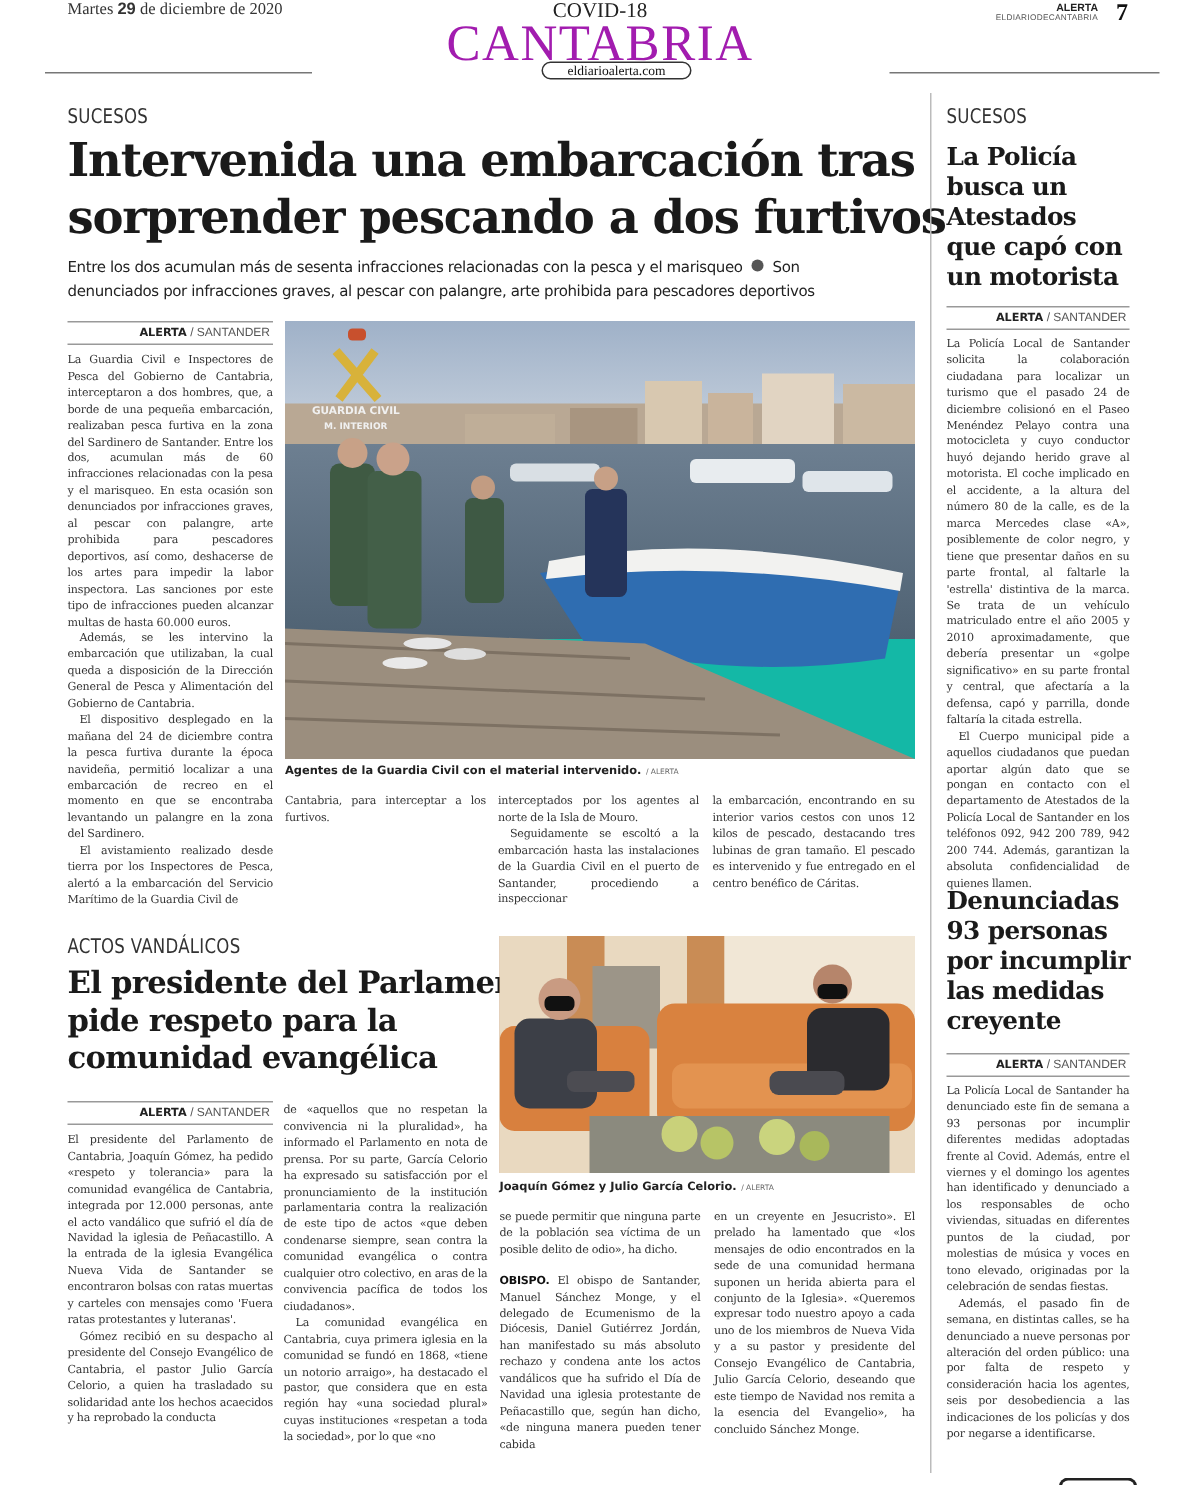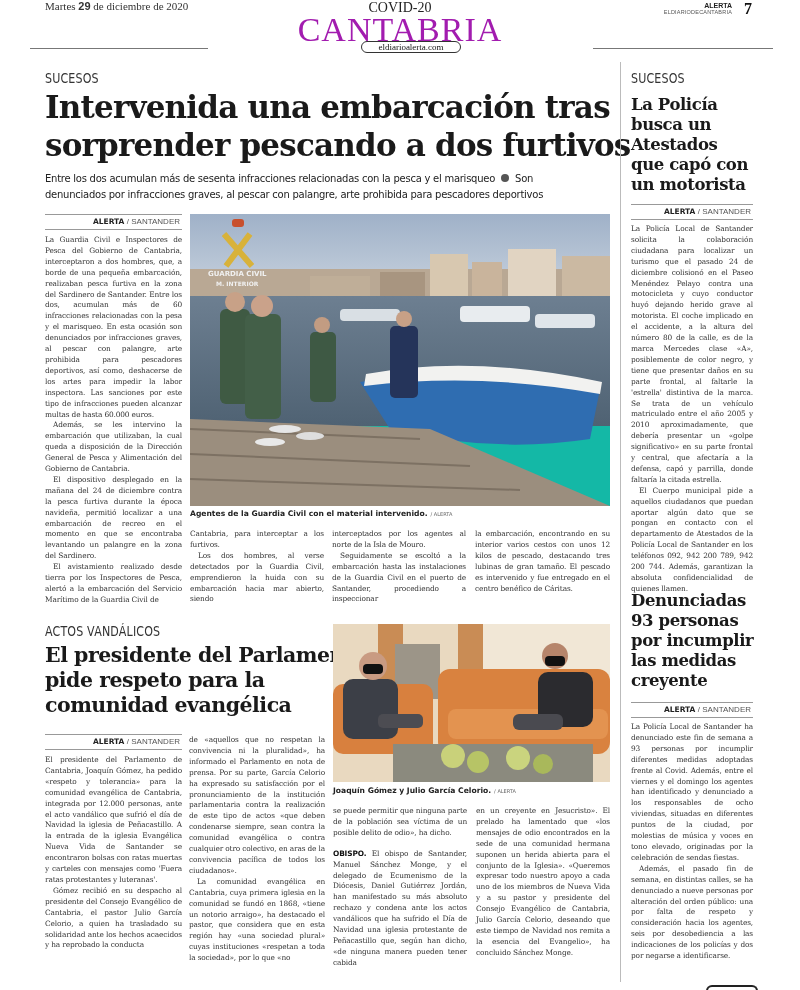--- a/index.html
+++ b/index.html
@@ -45,21 +45,21 @@
   
   .photo1 { left: 190px; top: 214px; width: 420px; height: 292px; overflow: hidden; background: #14b8a6; }
   .photo2 { left: 333px; top: 624px; width: 277px; height: 158px; overflow: hidden; background: #c7a27a; }
 
   .scroll-hint { left: 706px; top: 985px; width: 52px; height: 8px; border: 2px solid #222; border-bottom: none; border-radius: 6px 6px 0 0; }
 </style>
 </head>
 <body>
 
 <div class="abs date"><span>Martes </span><b>29</b><span> de diciembre de 2020</span></div>
-<div class="abs section-top">COVID-20</div>
+<div class="abs section-top">COVID-18</div>
 <div class="abs brand">CANTABRIA</div>
 <div class="abs rule-left"></div>
 <div class="abs rule-right"></div>
 <div class="abs url-pill">eldiarioalerta.com</div>
 <div class="abs pub">
   <div class="p1">ALERTA</div>
   <div class="p2">ELDIARIODECANTABRIA</div>
 </div>
 <div class="abs pagenum">7</div>
 
@@ -141,21 +141,20 @@
     <text x="18" y="62" font-family="DejaVu Sans, sans-serif" font-size="7" font-weight="bold" fill="#f0f0f0">GUARDIA CIVIL</text>
     <text x="26" y="72" font-family="DejaVu Sans, sans-serif" font-size="6" font-weight="bold" fill="#f0f0f0">M. INTERIOR</text>
   </svg>
 </div>
 <div class="abs caption" style="left:190px; top:509px;">
   <span>Agentes de la Guardia Civil con el material intervenido.</span><span class="credit">/ ALERTA</span>
 </div>
 
 <div class="abs col" style="left:190px; top:529px; width:134px;">
   <p>Cantabria, para interceptar a los furtivos.</p>
-  <p>Los dos hombres, al verse detectados por la Guardia Civil, emprendieron la huida con su embarcación hacia mar abierto, siendo</p>
 </div>
 <div class="abs col" style="left:332px; top:529px; width:134px;">
   <p>interceptados por los agentes al norte de la Isla de Mouro.</p>
   <p>Seguidamente se escoltó a la embarcación hasta las instalaciones de la Guardia Civil en el puerto de Santander, procediendo a inspeccionar</p>
 </div>
 <div class="abs col" style="left:475px; top:529px; width:135px;">
   <p>la embarcación, encontrando en su interior varios cestos con unos 12 kilos de pescado, destacando tres lubinas de gran tamaño. El pescado es intervenido y fue entregado en el centro benéfico de Cáritas.</p>
 </div>
 
 <div class="abs vrule" style="left:620px; top:62px; height:920px;"></div>

